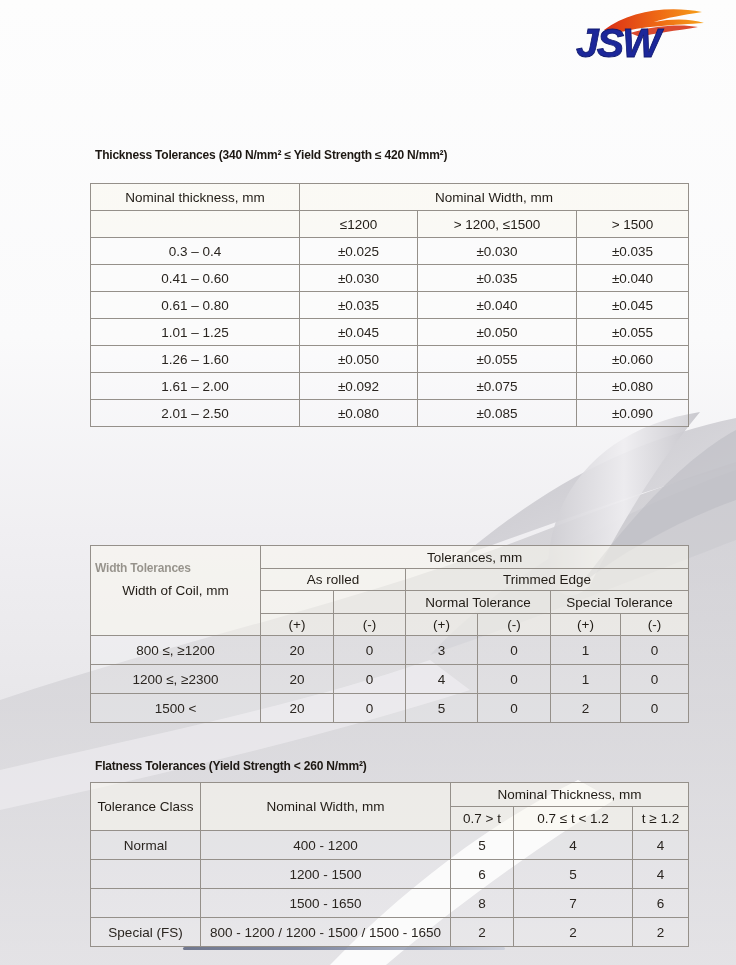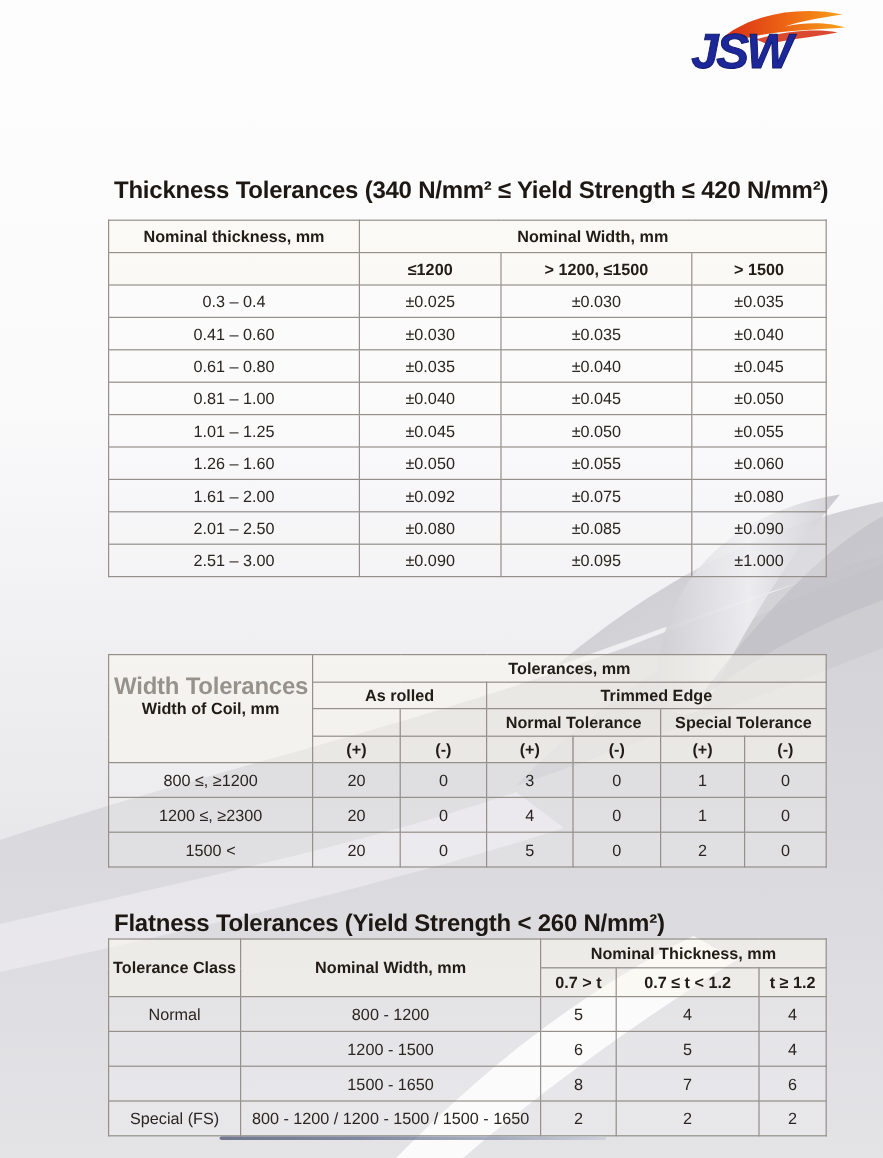--- a/index.html
+++ b/index.html
@@ -12,39 +12,39 @@
     font-family:"Liberation Sans",sans-serif;
     color:#26221e;
   }
   .bg-decor{position:absolute;inset:0;z-index:0;pointer-events:none;}
   .content{position:absolute;inset:0;z-index:1;}
 
   .logo{position:absolute;top:4px;right:14px;width:152px;height:62px;}
 
   .sec-title{
     position:absolute;left:95px;
-    font-size:20px;font-weight:bold;color:#1d1813;
+    font-size:12px;font-weight:bold;color:#1d1813;
     letter-spacing:-0.2px;white-space:nowrap;
   }
   .title-1{top:148px;}
   .title-2{top:519px;margin-top:42px;}
   .title-3{top:759px;}
 
   table.tbl{
     position:absolute;left:90px;
     width:598px;
     border-collapse:collapse;table-layout:fixed;
     font-size:13.5px;color:#2a2520;
   }
   .tbl th,.tbl td{
     border:1px solid #95908a;
     text-align:center;vertical-align:middle;
     padding:0 2px;overflow:hidden;white-space:nowrap;
   }
-  .tbl th{font-weight:bold;background:rgba(250,247,239,0.55);color:#211c16;}
+  .tbl th{font-weight:normal;background:rgba(250,247,239,0.55);color:#211c16;}
   .tbl td{background:rgba(255,255,255,0.18);}
   .tbl{border:1px solid #7e7971;}
 
   .t1{top:183px;}
   .t1 th{height:26px;}
   .t1 td{height:26px;}
 
   .t2{top:545px;}
   .t2 tr.h1 th{height:22px;}
   .t2 tr.h2 th{height:21px;text-align:center;}
@@ -150,26 +150,20 @@
         <td>±0.035</td>
         <td>±0.040</td>
       </tr>
       <tr>
         <td>0.61 – 0.80</td>
         <td>±0.035</td>
         <td>±0.040</td>
         <td>±0.045</td>
       </tr>
       <tr>
-        <td>0.81 – 1.00</td>
-        <td>±0.040</td>
-        <td>±0.045</td>
-        <td>±0.050</td>
-      </tr>
-      <tr>
         <td>1.01 – 1.25</td>
         <td>±0.045</td>
         <td>±0.050</td>
         <td>±0.055</td>
       </tr>
       <tr>
         <td>1.26 – 1.60</td>
         <td>±0.050</td>
         <td>±0.055</td>
         <td>±0.060</td>
@@ -178,26 +172,20 @@
         <td>1.61 – 2.00</td>
         <td>±0.092</td>
         <td>±0.075</td>
         <td>±0.080</td>
       </tr>
       <tr>
         <td>2.01 – 2.50</td>
         <td>±0.080</td>
         <td>±0.085</td>
         <td>±0.090</td>
-      </tr>
-      <tr>
-        <td>2.51 – 3.00</td>
-        <td>±0.090</td>
-        <td>±0.095</td>
-        <td>±1.000</td>
       </tr>
     </tbody>
       </table>
 
     <div class="sec-title title-2">Width Tolerances</div>
 
     <table class="tbl t2">
       <colgroup>
           <col style="width:170px">
           <col style="width:73px">
@@ -276,21 +264,21 @@
         <th rowspan="2">Nominal Width, mm</th>
         <th colspan="3">Nominal Thickness, mm</th>
       </tr>
       <tr class="h2">
         <th>0.7 &gt; t</th>
         <th>0.7 ≤ t &lt; 1.2</th>
         <th>t ≥ 1.2</th>
       </tr>
       <tr>
         <td>Normal</td>
-        <td>800 - 1200</td>
+        <td>400 - 1200</td>
         <td>5</td>
         <td>4</td>
         <td>4</td>
       </tr>
       <tr>
         <td></td>
         <td>1200 - 1500</td>
         <td>6</td>
         <td>5</td>
         <td>4</td>

